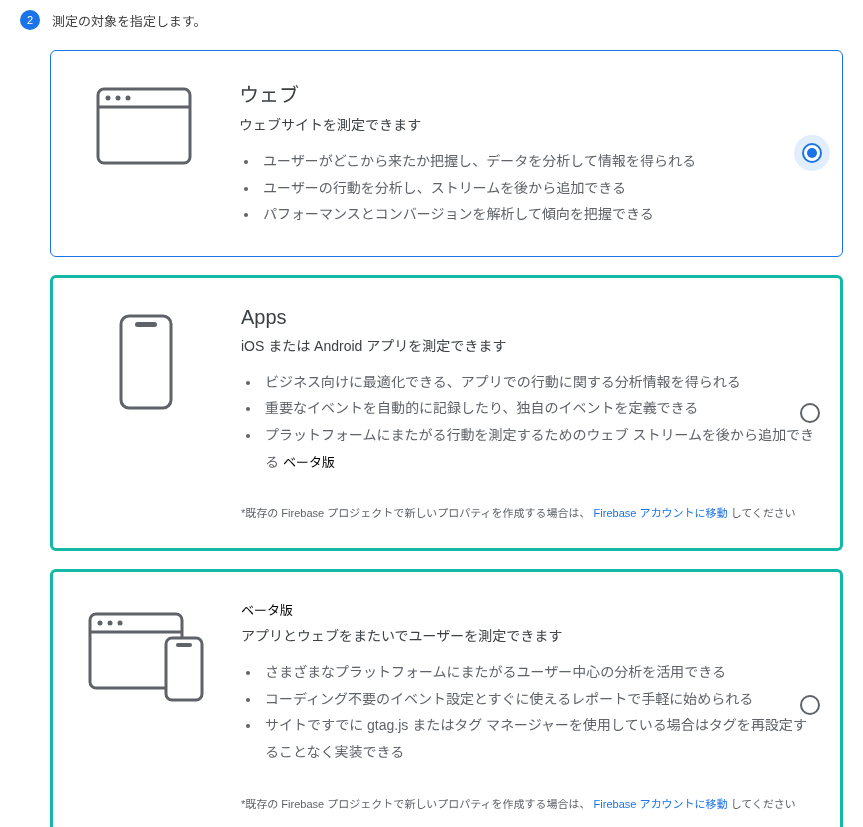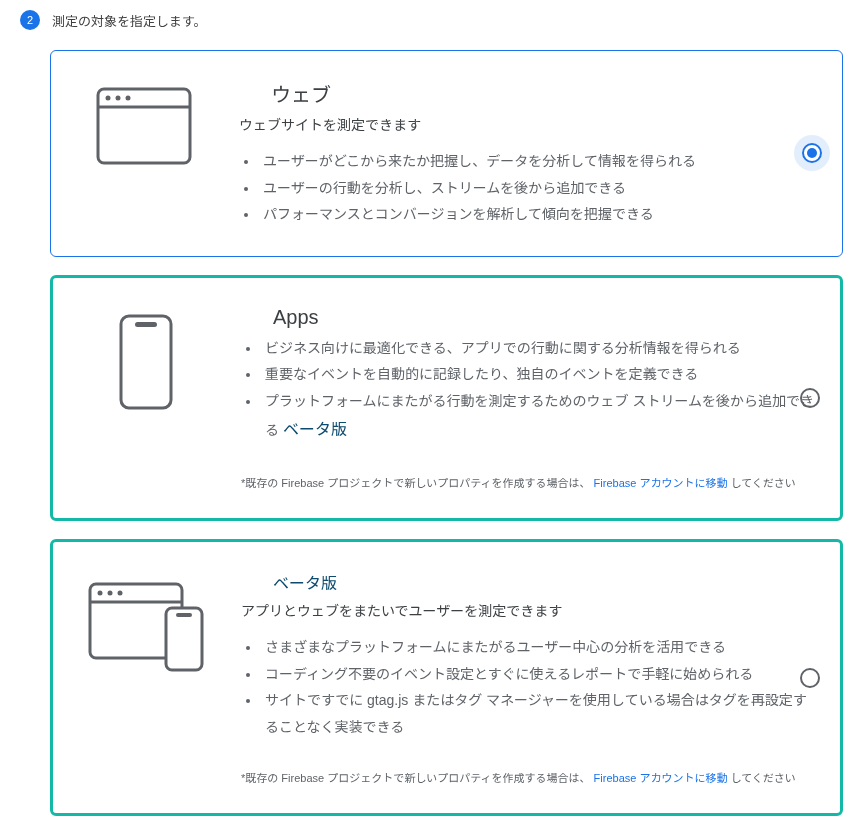--- a/index.html
+++ b/index.html
@@ -62,40 +62,39 @@
     .option-body {
       flex: 1;
     }
     .option-title {
       font-size: 20px;
       color: #3c4043;
       margin-bottom: 6px;
       display: flex;
       align-items: center;
       gap: 10px;
-      margin-left: 32px;
     }
     .option-subtitle {
       font-size: 14px;
       color: #3c4043;
       margin-bottom: 14px;
     }
     .option-bullets {
       list-style: disc;
       padding-left: 20px;
       color: #5f6368;
       font-size: 14px;
       line-height: 1.9;
     }
     .option-bullets li {
       padding-left: 4px;
     }
     .beta-badge {
-      color: #0c4a6e;
-      font-size: 16px;
+      color: #000000;
+      font-size: 13px;
     }
     .option-footnote {
       font-size: 11px;
       color: #5f6368;
       margin-top: 29px;
     }
     .footnote-link {
       color: #1a73e8;
     }
     .radio-wrap {
@@ -162,20 +161,21 @@
 
   <div class="option-card">
     <div class="option-icon">
       <svg width="54" height="96" viewBox="0 0 54 96">
         <rect x="2" y="2" width="50" height="92" rx="8" fill="none" stroke="#5f6368" stroke-width="3"></rect>
         <rect x="16" y="8" width="22" height="5" rx="2.5" fill="#5f6368"></rect>
       </svg>
     </div>
     <div class="option-body">
       <div class="option-title">Apps</div>
+      <div class="option-subtitle">iOS または Android アプリを測定できます</div>
       <ul class="option-bullets">
         <li>ビジネス向けに最適化できる、アプリでの行動に関する分析情報を得られる</li>
         <li>重要なイベントを自動的に記録したり、独自のイベントを定義できる</li>
         <li>
           <span>プラットフォームにまたがる行動を測定するためのウェブ ストリームを後から追加できる</span>
           <span class="beta-badge">ベータ版</span>
         </li>
       </ul>
       <div class="option-footnote">
         <span>*既存の Firebase プロジェクトで新しいプロパティを作成する場合は、</span>

